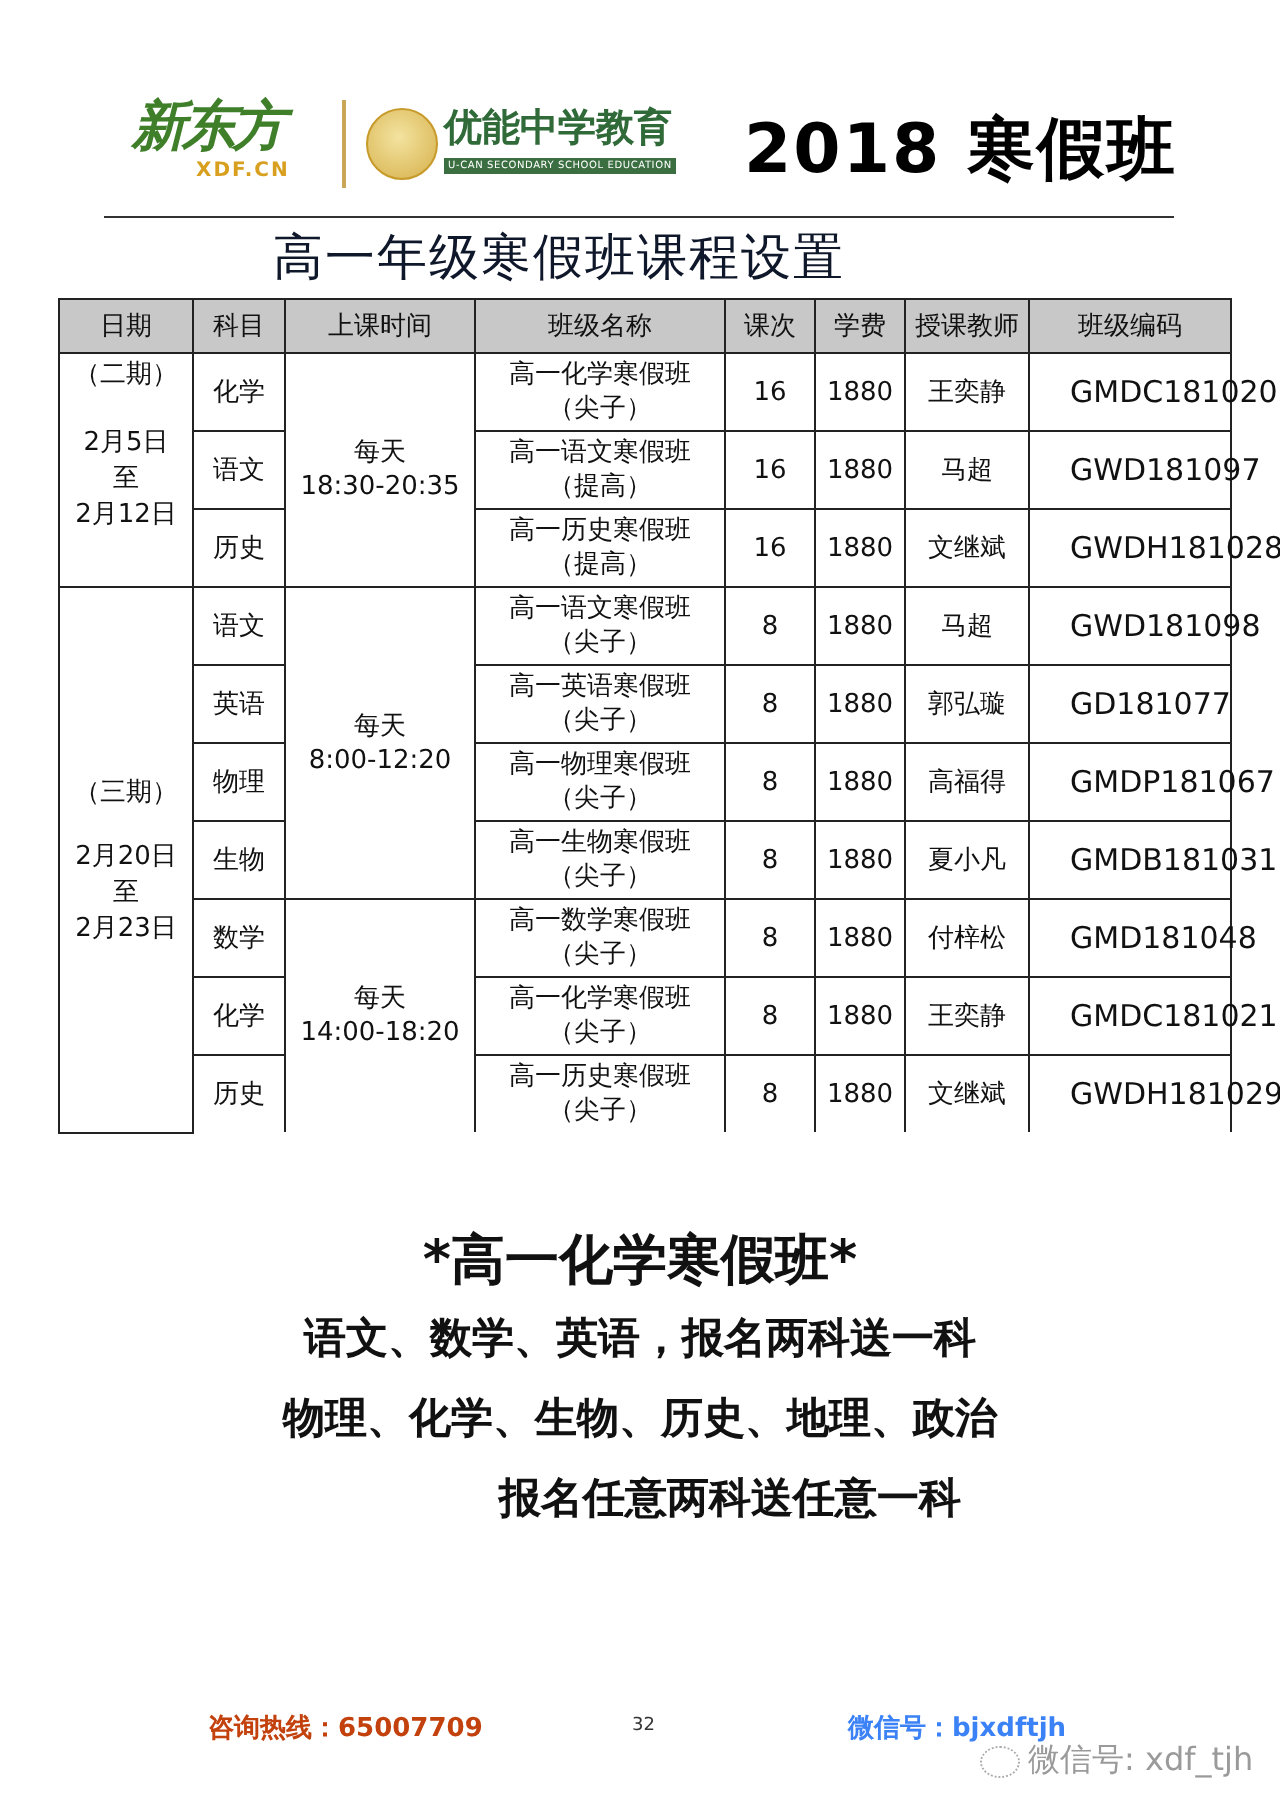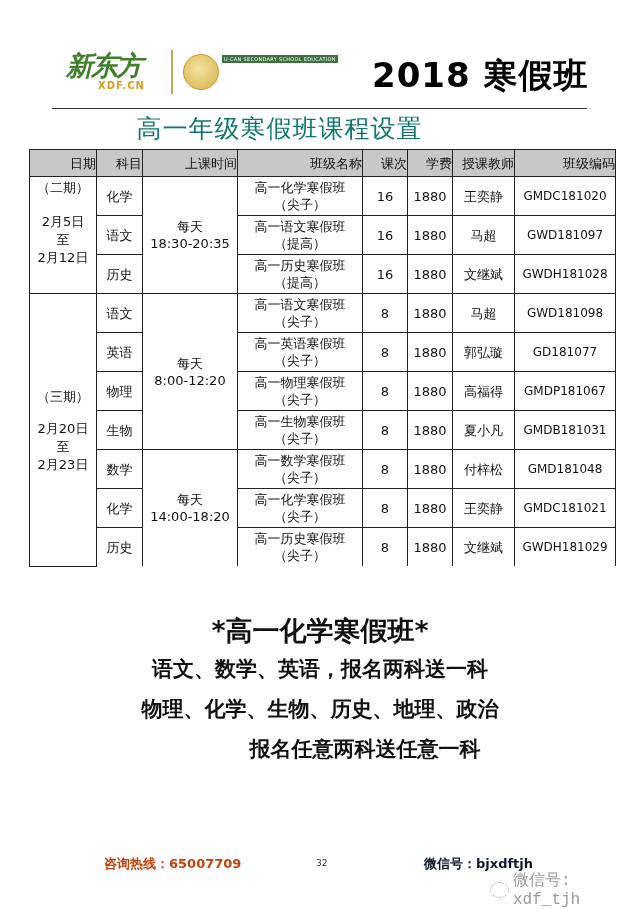--- a/index.html
+++ b/index.html
@@ -1,66 +1,67 @@
 <!DOCTYPE html>
 <html><head>
 <meta charset="utf-8">
 <style>
   html, body { margin: 0; padding: 0; background: #ffffff; }
   body { width: 640px; height: 909px; position: relative; overflow: hidden;
          font-family: "DejaVu Sans", "Liberation Sans", sans-serif; color: #111; }
   .header { position: absolute; left: 0; top: 0; width: 640px; height: 110px; }
   .logo-xdf { position: absolute; left: 66px; top: 52px; width: 100px; height: 40px; }
-  .logo-xdf .cn { font-size: 27px; font-weight: bold; color: #3f7f2a; font-style: italic; letter-spacing: -2px; line-height: 28px; }
+  .logo-xdf .cn { font-size: 27px; font-weight: bold; color: #3f7f2a; font-style: italic; letter-spacing: -2px; line-height: 28px; font-family: Liberation Mono, monospace; }
   .logo-xdf .en { font-size: 10px; font-weight: bold; color: #d8a01e; letter-spacing: 1px; margin-left: 32px; line-height: 11px; }
   .logo-sep { position: absolute; left: 171px; top: 50px; width: 2px; height: 44px; background: #c9a65a; }
   .logo-yn-circle { position: absolute; left: 183px; top: 54px; width: 34px; height: 34px; border-radius: 50%;
                     background: radial-gradient(circle at 45% 40%, #f3e3a0, #d6b04a); border: 1px solid #c79a2a; }
   .logo-yn { position: absolute; left: 222px; top: 52px; }
   .logo-yn .cn { font-size: 19px; font-weight: bold; color: #2f6a38; line-height: 24px; letter-spacing: 0px; }
   .logo-yn .en { font-size: 5px; color: #2f6a38; background: #3b6f41; color: #fff; padding: 1px 2px; margin-top: 3px; letter-spacing: 0.3px; white-space: nowrap; }
   .main-title { position: absolute; left: 372px; top: 55px; font-size: 34px; font-weight: bold; color: #000; letter-spacing: 1px; line-height: 40px; }
   .title-rule { position: absolute; left: 52px; top: 108px; width: 535px; height: 1px; background: #333; }
-  .sub-title { position: absolute; left: 0; top: 112px; width: 559px; text-align: center; font-size: 25px; color: #0f766e; line-height: 34px; letter-spacing: 1px; }
+  .sub-title { position: absolute; left: 0; top: 112px; width: 559px; text-align: center; font-size: 25px; color: #0f172a; line-height: 34px; letter-spacing: 1px; }
 
   table.sched { position: absolute; left: 29px; top: 149px; width: 586px; border-collapse: collapse; table-layout: fixed; font-size: 13px; }
   table.sched th, table.sched td { border: 1.5px solid #222; text-align: center; vertical-align: middle; padding: 0; line-height: 17px; }
-  table.sched th { background: #c8c8c8; font-weight: normal; height: 26px; font-size: 13px; text-align: right; }
+  table.sched th { background: #c8c8c8; font-weight: normal; height: 26px; font-size: 13px; }
   table.sched td { height: 38px; }
   table.sched td.name { font-size: 13px; }
-  table.sched td.code { font-size: 12px; }
+  table.sched td.code { font-size: 15px; padding-left: 20px; }
   table.sched td.date { font-size: 13px; vertical-align: top; line-height: 18px; text-align: center; }
   table.sched td.date .period { display: block; margin-top: 2px; }
   table.sched td.date .range { display: block; margin-top: 16px; }
   table.sched tr.last td { border-bottom: none; }
   .date-range-3 .range { margin-top: 14px !important; }
 
   .promo { position: absolute; left: 0; width: 640px; text-align: center; font-weight: bold; color: #111; }
   .promo-title { top: 613px; font-size: 27px; line-height: 36px; }
   .promo-l1 { top: 654px; font-size: 21px; line-height: 30px; }
   .promo-l2 { top: 694px; font-size: 21px; line-height: 30px; }
   .promo-l3 { top: 734px; font-size: 21px; line-height: 30px; padding-left: 45px; }
 
   .footer-hotline { position: absolute; left: 104px; top: 855px; font-size: 13px; font-weight: bold; color: #c2410c; }
   .footer-page { position: absolute; left: 316px; top: 858px; font-size: 9px; color: #333; }
-  .footer-wechat { position: absolute; left: 424px; top: 855px; font-size: 13px; font-weight: bold; color: #0f172a; }
-  .watermark { position: absolute; left: 490px; top: 870px; font-size: 16px; color: #9a9a9a; display: flex; align-items: center; gap: 4px; font-family: Liberation Mono, monospace; }
+  .footer-wechat { position: absolute; left: 424px; top: 855px; font-size: 13px; font-weight: bold; color: #3b82f6; }
+  .watermark { position: absolute; left: 490px; top: 870px; font-size: 16px; color: #9a9a9a; display: flex; align-items: center; gap: 4px; }
   .watermark .wm-icon { width: 18px; height: 14px; border: 1px dotted #aaa; border-radius: 50%; display: inline-block; }
 </style>
 </head>
 <body>
 
 <div class="header">
   <div class="logo-xdf">
     <div class="cn">新东方</div>
     <div class="en">XDF.CN</div>
   </div>
   <div class="logo-sep"></div>
   <div class="logo-yn-circle"></div>
   <div class="logo-yn">
+    <div class="cn">优能中学教育</div>
     <div class="en">U-CAN SECONDARY SCHOOL EDUCATION</div>
   </div>
   <div class="main-title">2018 寒假班</div>
   <div class="title-rule"></div>
   <div class="sub-title">高一年级寒假班课程设置</div>
 </div>
 
 <table class="sched">
   <colgroup>
     <col style="width:67px">

